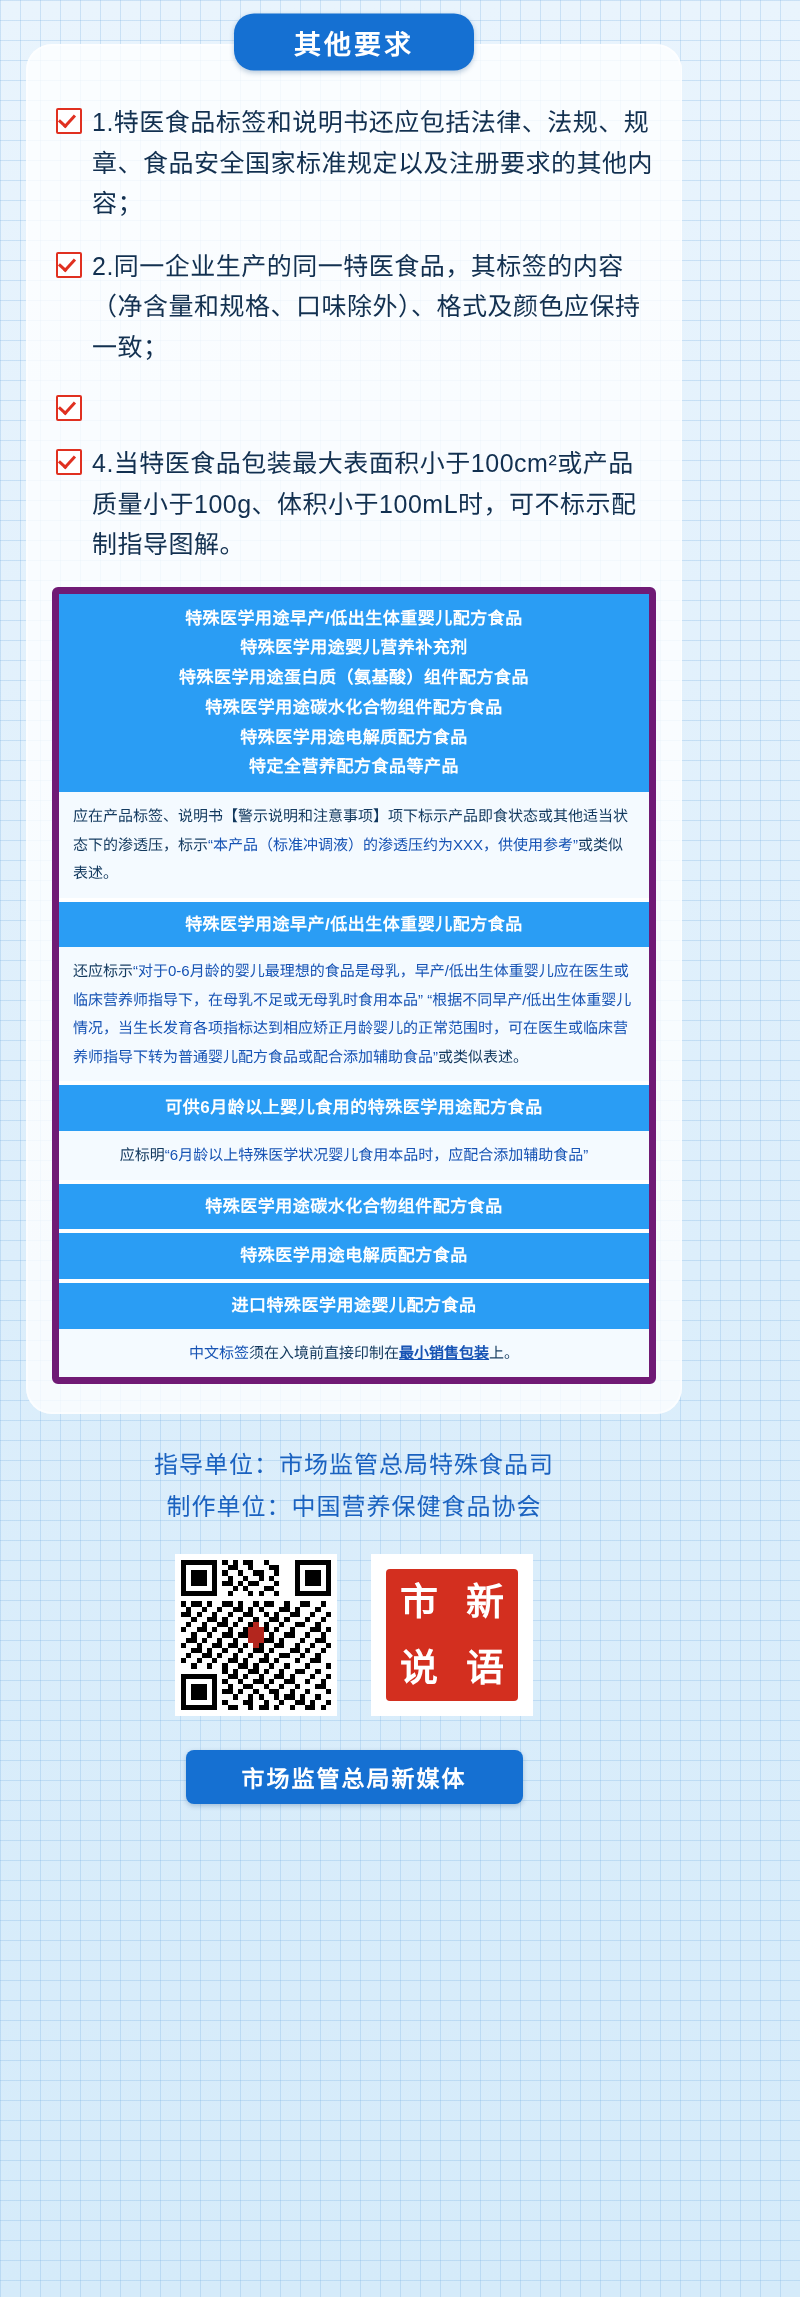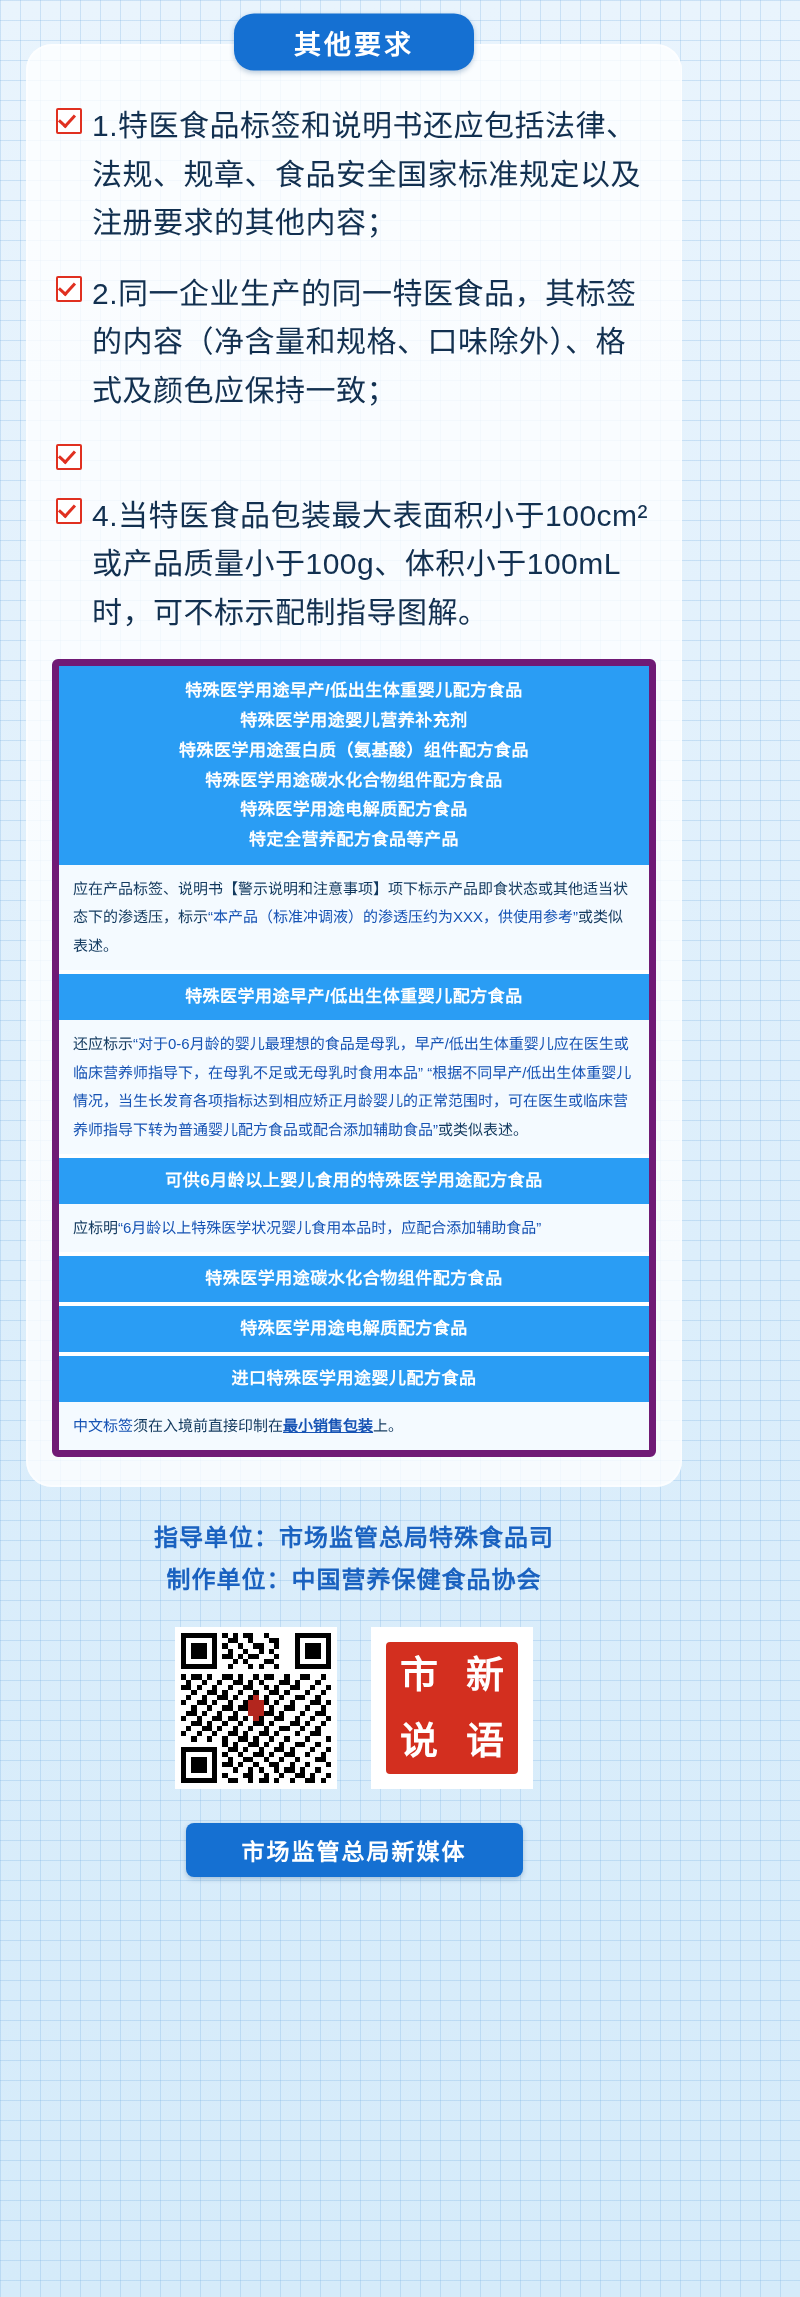--- a/index.html
+++ b/index.html
@@ -58,21 +58,21 @@
   .check:after{
     content:"";
     position:absolute;
     left:4px;top:1px;
     width:7px;height:13px;
     border:solid #e03020;
     border-width:0 3px 3px 0;
     transform:rotate(42deg);
   }
   .req-text{
-    font-size:30px;
+    font-size:25px;
     line-height:1.62;
     letter-spacing:.5px;
     color:#123050;
   }
 
   
   .info-block{
     background:#eef7ff;
     border:7px solid #701a75;
     border-radius:6px;
@@ -90,32 +90,32 @@
     letter-spacing:.5px;
   }
   .bar.tall{padding:10px 10px;}
   .body-text{
     background:#f4faff;
     padding:10px 14px;
     font-size:15px;
     line-height:1.9;
     color:#12395e;
   }
-  .body-text.center{text-align:left;}
+  .body-text.center{text-align:center;}
   .hl{color:#1653b4;font-weight:normal;}
   .hl-u{color:#1653b4;font-weight:bold;text-decoration:underline;}
   .sep{height:4px;background:#ffffff;}
 
   
   .credits{
     text-align:center;
     margin-top:30px;
     color:#1a62c0;
     font-size:24px;
-    font-weight:bold;
+    font-weight:normal;
     line-height:1.75;
     letter-spacing:1px;
   }
 
   
   .qr-row{
     display:flex;
     justify-content:center;
     align-items:center;
     gap:34px;

